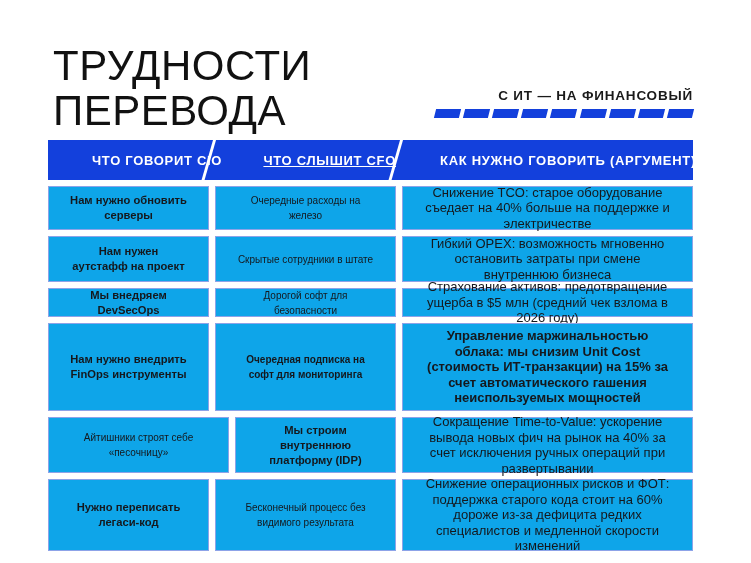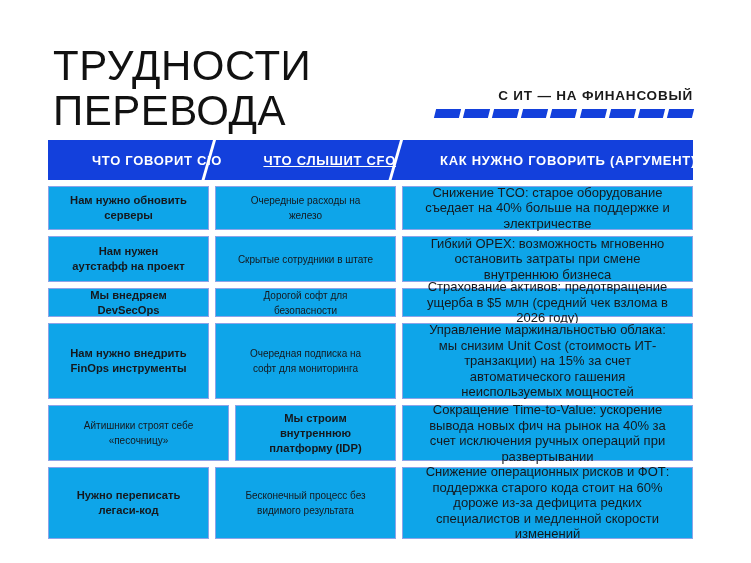--- a/index.html
+++ b/index.html
@@ -141,21 +141,21 @@
   .cell.c3 {
     width: 291px;
     font-size: 13px;
     font-weight: 400;
     line-height: 15.5px;
   }
 
   .row.r1 .cell { height: 44px; }
   .row.r2 .cell { height: 46px; }
   .row.r3 .cell { height: 29px; }
-  .row.r4 .cell { height: 76px; }
+  .row.r4 .cell { height: 88px; font-weight: bold; }
   .row.r5 .cell { height: 56px; }
   .row.r6 .cell { height: 72px; }
 </style>
 </head>
 <body>
 
 <div class="slide">
 
   <div class="head">
     <div class="title">ТРУДНОСТИ

